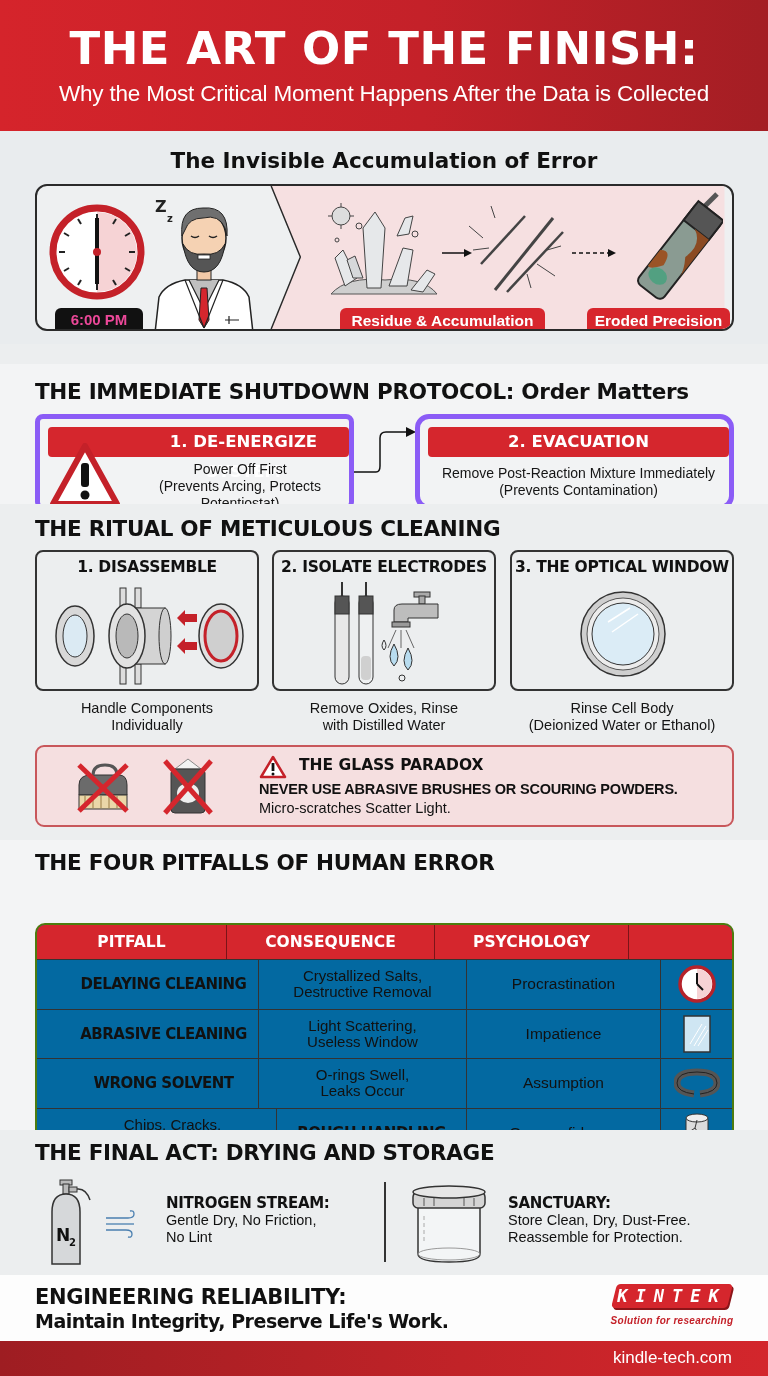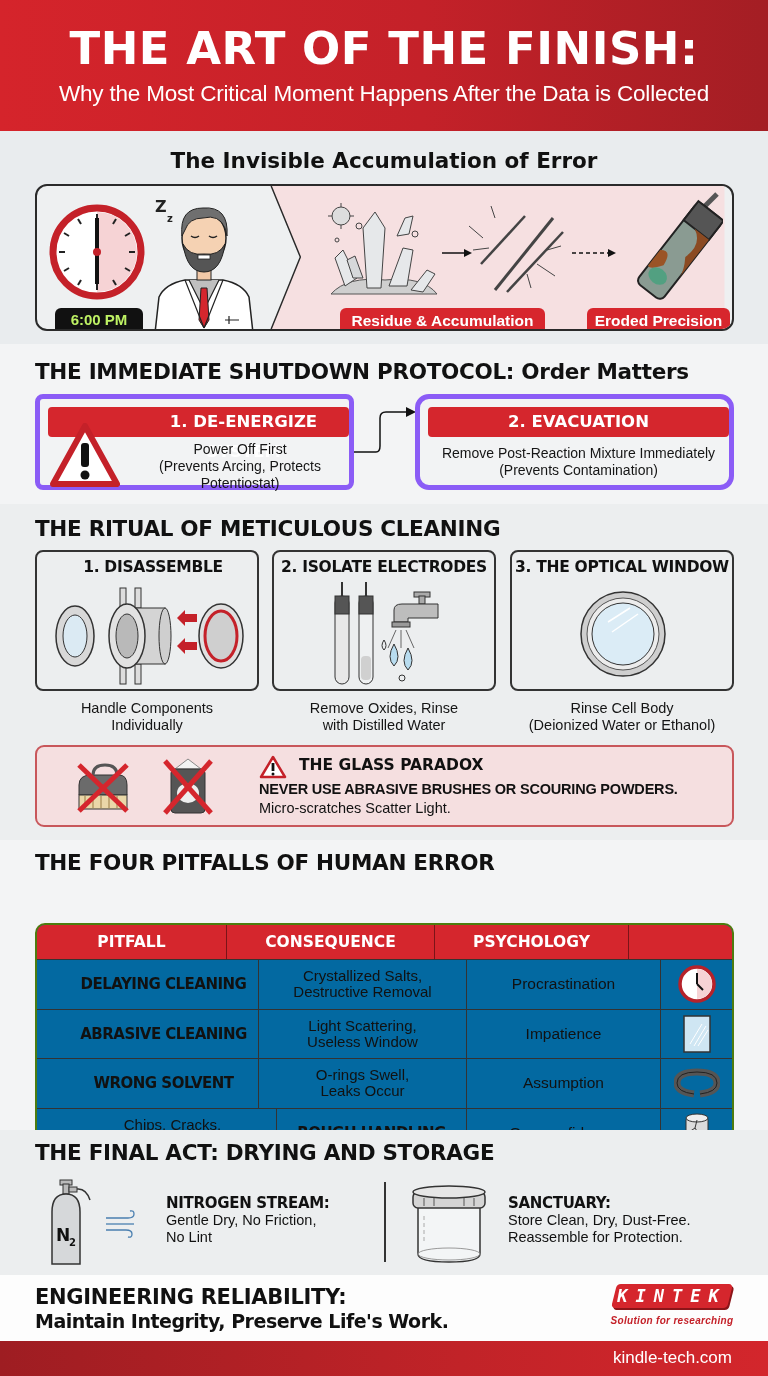--- a/index.html
+++ b/index.html
@@ -8,35 +8,35 @@
 
   
   .hero { position: absolute; left: 0; top: 0; width: 768px; height: 131px;
     background: linear-gradient(90deg, #d5242b 0%, #c42129 55%, #a41e24 100%); color: #fff; text-align: center; }
   .hero h1 { font-family: "DejaVu Sans", sans-serif; font-weight: bold; font-size: 45px; letter-spacing: 0.5px; padding-top: 26px; line-height: 1; }
   .hero .sub { font-family: "Liberation Sans", sans-serif; font-size: 22.5px; margin-top: 10px; letter-spacing: -0.2px; }
 
   .section { position: absolute; left: 0; width: 768px; }
   .sec-title { font-family: "DejaVu Sans", sans-serif; font-weight: bold; color: #111; }
   .sec1 { top: 131px; height: 213px; background: #e9ecee; }
-  .sec2 { top: 344px; height: 160px; background: #f3f4f5; }
+  .sec2 { top: 364px; height: 160px; background: #f3f4f5; }
   .sec3 { top: 504px; height: 336px; background: #eceeef; }
   .sec4 { top: 840px; height: 290px; background: #f3f4f5; }
   .sec5 { top: 1130px; height: 145px; background: #eceeef; }
   .sec6 { top: 1275px; height: 66px; background: #fdfdfd; }
   .footer { position: absolute; left: 0; top: 1341px; width: 768px; height: 47px;
     background: linear-gradient(90deg, #9e1d22 0%, #c12328 60%, #d3262c 100%); }
   .footer .url { position: absolute; right: 36px; top: 7px; color: #fff; font-size: 17px; }
 
   
   .s1-title { position: absolute; top: 17px; width: 100%; text-align: center; font-size: 21.5px; }
   .s1-panel { position: absolute; left: 35px; top: 53px; width: 699px; height: 147px; border: 2px solid #2a2a2a; border-radius: 12px; overflow: hidden; background: #eef0f1; }
   .s1-pink { position: absolute; left: 0; top: 0; width: 100%; height: 100%; }
   .tag { position: absolute; background: #d7262d; color: #fff; font-weight: bold; font-size: 15.5px; text-align: center; border-radius: 6px 6px 0 0; }
-  .time-badge { position: absolute; left: 18px; top: 122px; width: 88px; height: 24px; background: #111; color: #bef264; font-weight: bold; font-size: 15px; text-align: center; line-height: 24px; border-radius: 6px 6px 0 0; }
+  .time-badge { position: absolute; left: 18px; top: 122px; width: 88px; height: 24px; background: #111; color: #ec4899; font-weight: bold; font-size: 15px; text-align: center; line-height: 24px; border-radius: 6px 6px 0 0; }
 
   
   .s2-title { position: absolute; left: 35px; top: 15px; font-size: 21.5px; letter-spacing: -0.3px; }
   .step-card { position: absolute; top: 50px; height: 96px; border: 5px solid #8b5cf6; border-radius: 8px; background: #f2f3f4; }
   .step-card .bar { position: absolute; top: 8px; height: 30px; background: #d5262d; color: #fff; border-radius: 4px; font-family: "DejaVu Sans", sans-serif; font-weight: bold; font-size: 16.5px; line-height: 30px; text-align: center; }
   .step-card .body { position: absolute; text-align: center; font-size: 14px; line-height: 17px; color: #151515; }
 
   
   .s3-title { position: absolute; left: 35px; top: 12px; font-size: 21.5px; letter-spacing: -0.3px; }
   .clean-card { position: absolute; top: 46px; width: 224px; height: 141px; border: 2px solid #333; border-radius: 8px; background: #eceeef; }
@@ -215,21 +215,21 @@
       <div class="body" style="left:4px;top:46px;width:309px;">
         <div>Remove Post-Reaction Mixture Immediately</div>
         <div>(Prevents Contamination)</div>
       </div>
     </div>
   </section>
 
   <section class="section sec3">
     <div class="sec-title s3-title">THE RITUAL OF METICULOUS CLEANING</div>
 
-    <div class="clean-card" style="left:35px;padding-left:6px;">
+    <div class="clean-card" style="left:35px;">
       <div class="ct">1. DISASSEMBLE</div>
       <svg width="224" height="108" viewBox="0 0 224 108">
         <ellipse cx="38" cy="54" rx="19" ry="30" fill="#d8d8d8" stroke="#333" stroke-width="1.5"></ellipse>
         <ellipse cx="38" cy="54" rx="12" ry="21" fill="#dbeaf3" stroke="#333"></ellipse>
         <rect x="83" y="6" width="6" height="20" fill="#ddd" stroke="#333"></rect>
           <rect x="98" y="6" width="6" height="20" fill="#ddd" stroke="#333"></rect>
         <rect x="83" y="82" width="6" height="20" fill="#ddd" stroke="#333"></rect>
           <rect x="98" y="82" width="6" height="20" fill="#ddd" stroke="#333"></rect>
         <rect x="88" y="26" width="40" height="56" fill="#d4d4d4" stroke="#333"></rect>
         <ellipse cx="90" cy="54" rx="18" ry="32" fill="#e2e2e2" stroke="#333" stroke-width="1.5"></ellipse>

